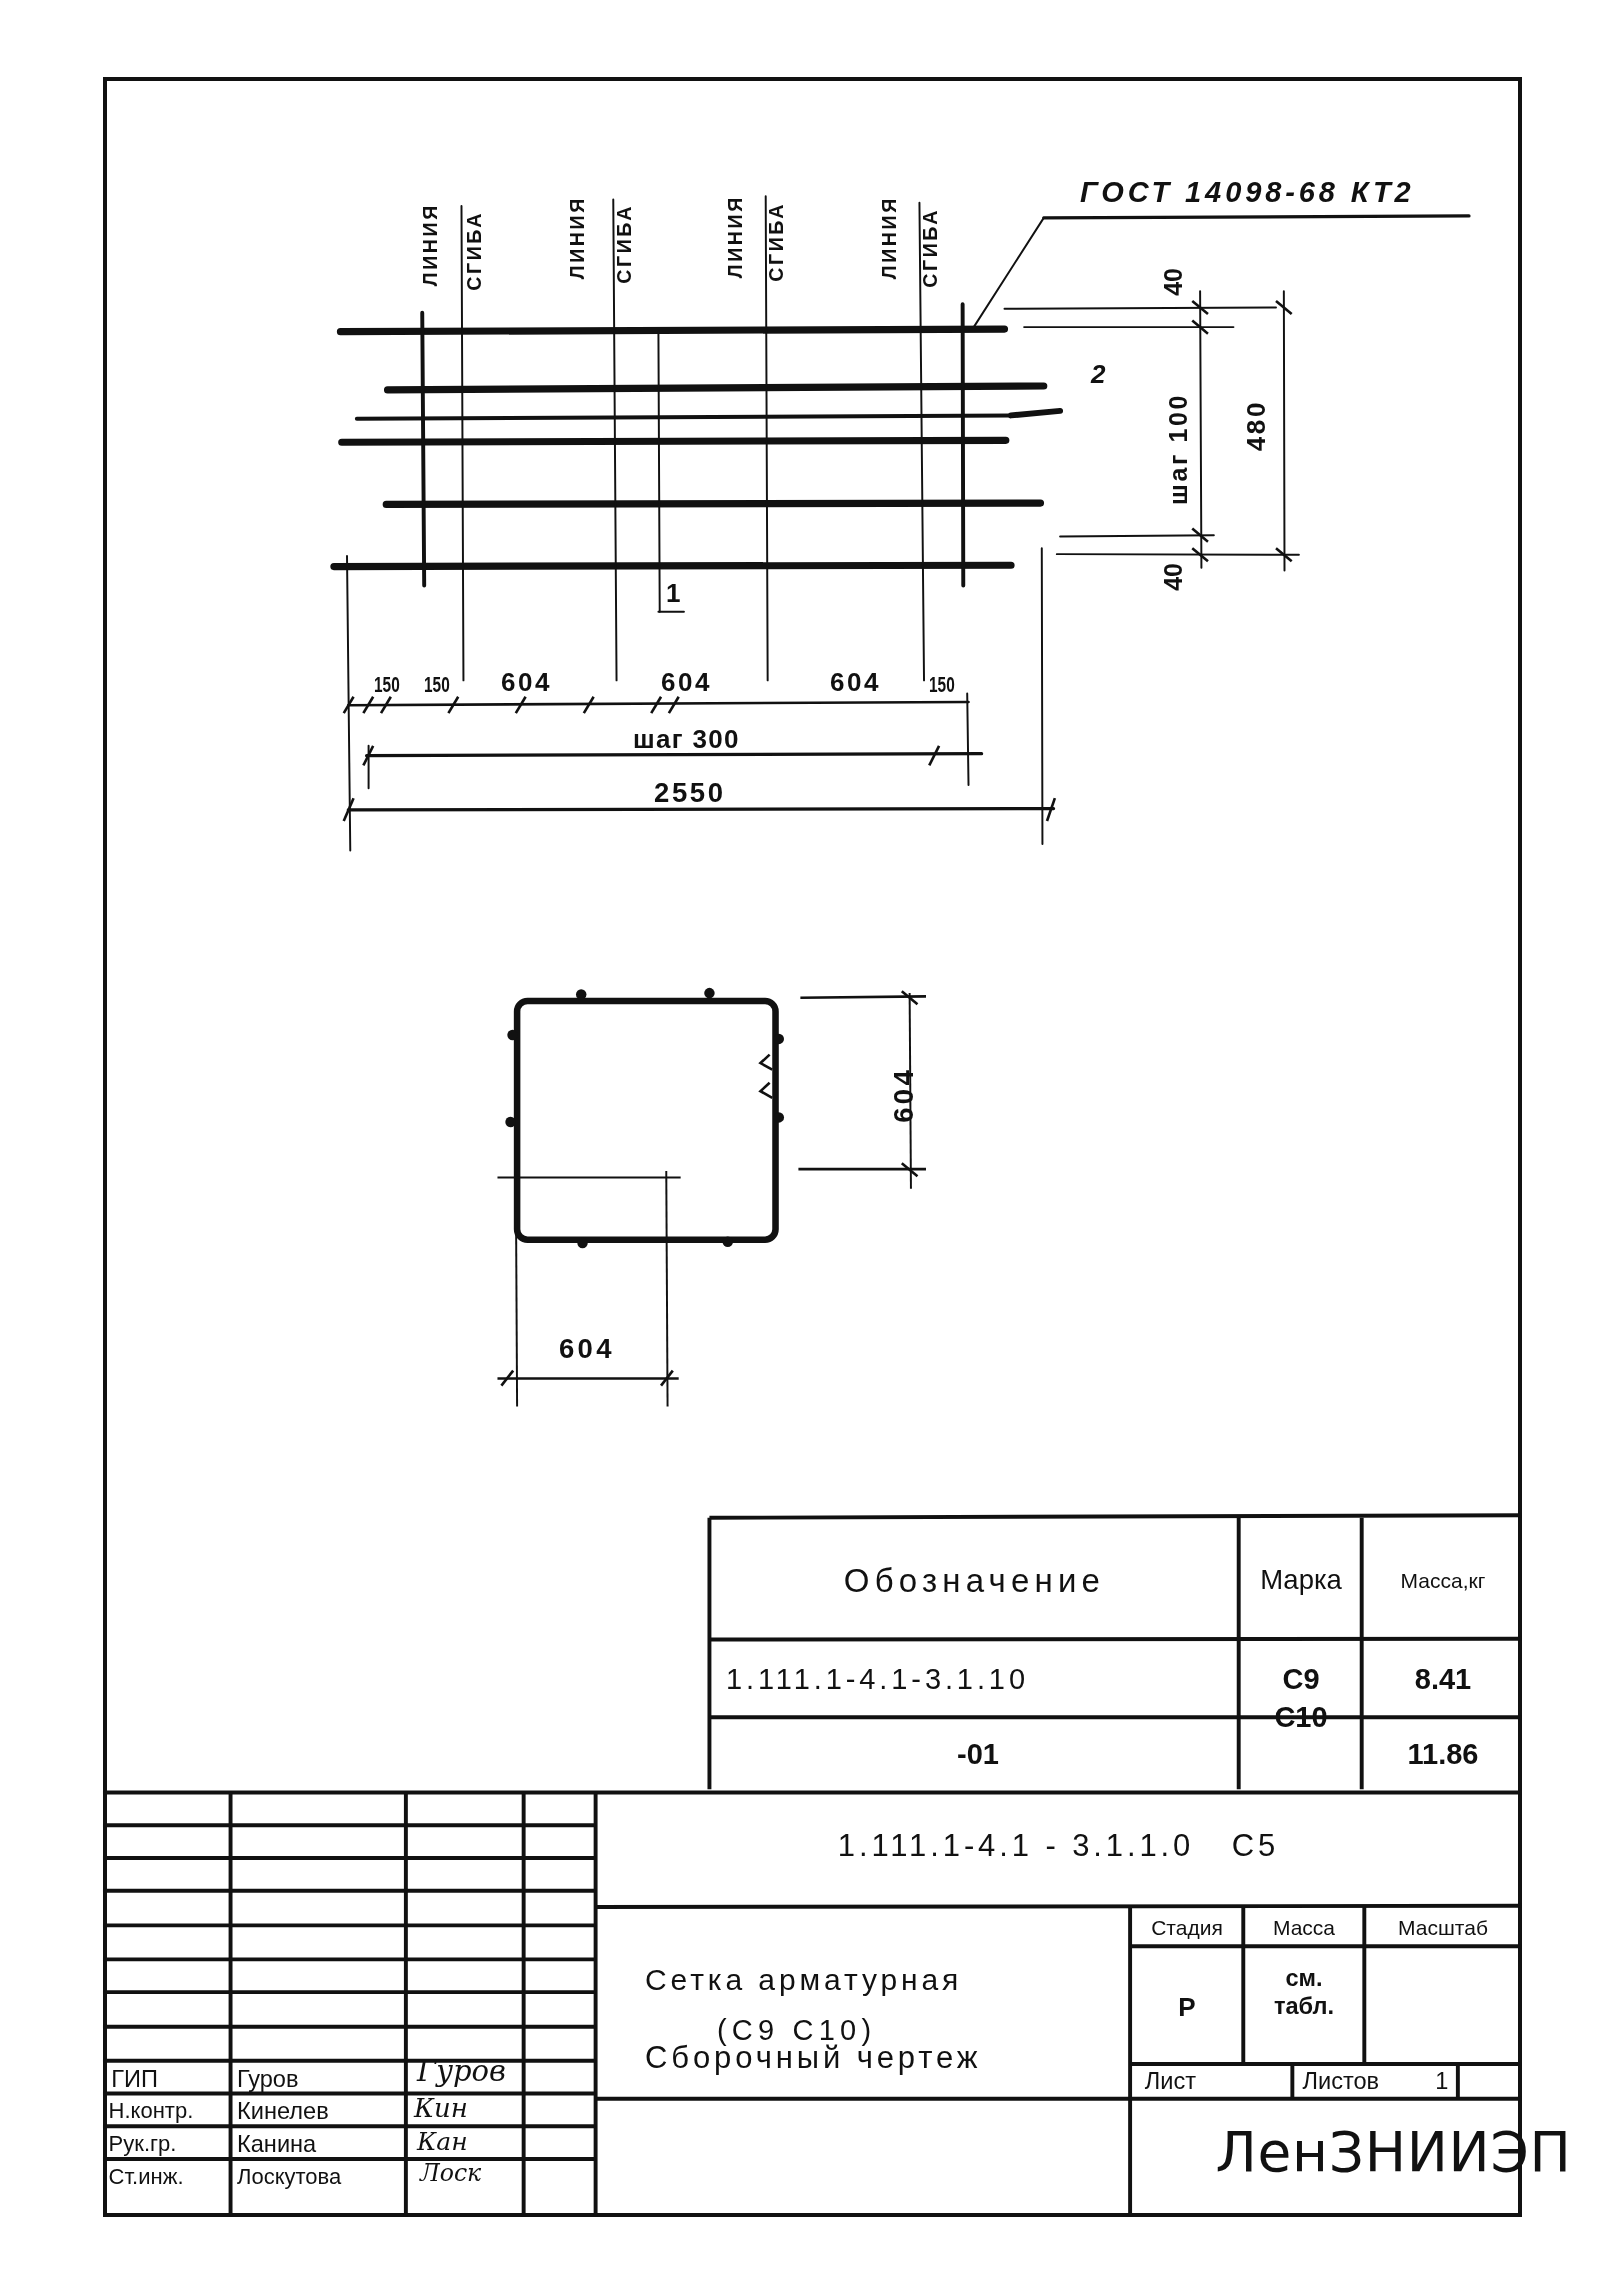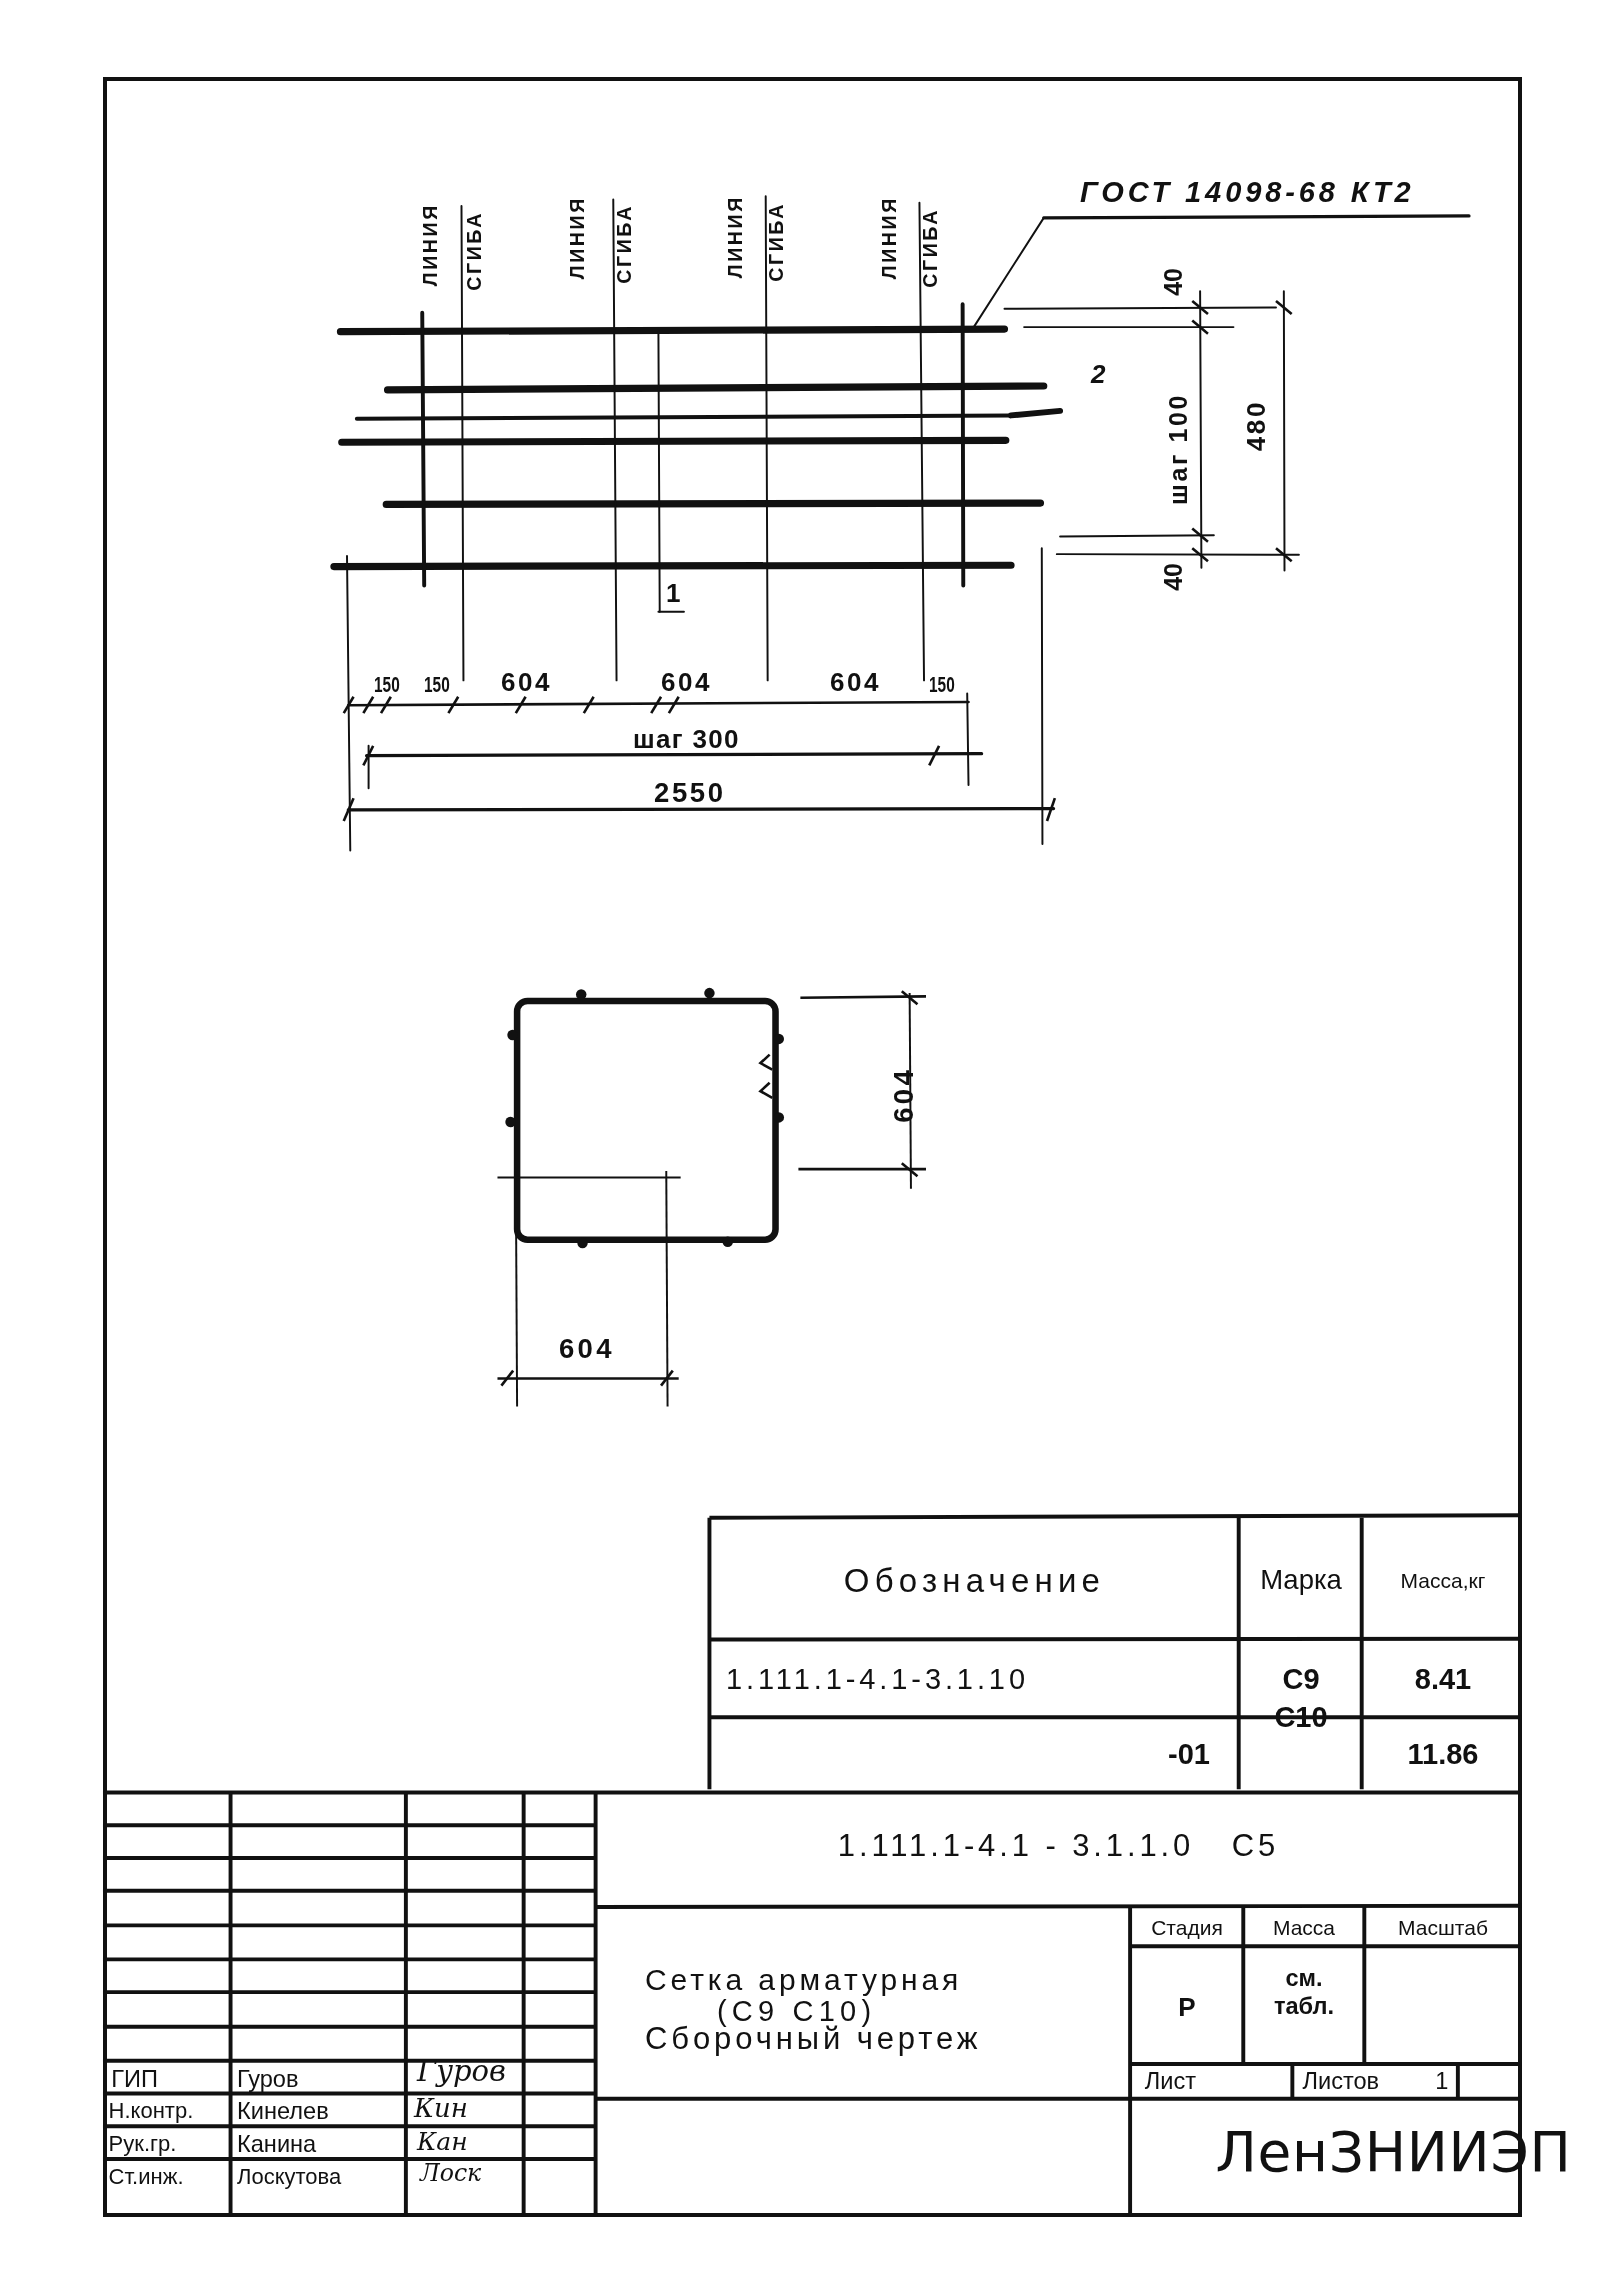--- a/index.html
+++ b/index.html
@@ -214,37 +214,37 @@
 <div class="cell" style="left:726px; top:1642px; width:510px; height:74px; justify-content:flex-start;">
   <span class="t" style="position:static; font-size:29px; letter-spacing:3.9px; font-weight:normal;">1.111.1-4.1-3.1.10</span>
 </div>
 <div class="cell" style="left:1241px; top:1642px; width:120px; height:74px;">
   <span class="t" style="position:static; font-size:29px;">С9</span>
 </div>
 <div class="cell" style="left:1364px; top:1642px; width:158px; height:74px;">
   <span class="t" style="position:static; font-size:29px;">8.41</span>
 </div>
 
-<div class="cell" style="left:700px; top:1720px; width:510px; height:69px; justify-content:flex-end;">
+<div class="cell" style="left:723px; top:1720px; width:510px; height:69px; justify-content:center;">
   <span class="t" style="position:static; font-size:29px;">-01</span>
 </div>
 <div class="cell" style="left:1241px; top:1683px; width:120px; height:69px;">
   <span class="t" style="position:static; font-size:29px;">С10</span>
 </div>
 <div class="cell" style="left:1364px; top:1720px; width:158px; height:69px;">
   <span class="t" style="position:static; font-size:29px;">11.86</span>
 </div>
 
 <div class="cell" style="left:599px; top:1796px; width:919px; height:99px;">
   <span class="t" style="position:static; font-size:31px; letter-spacing:3.9px; font-weight:normal; white-space:pre;">1.111.1-4.1 - 3.1.1.0   С5</span>
 </div>
 
 <div class="abs" style="left:645px; top:1937px; width:478px;">
   <div class="t" style="position:static; font-size:30px; letter-spacing:3.9px; font-weight:normal;margin-top:28px;">Сетка арматурная</div>
-  <div class="t" style="position:static; font-size:29px; letter-spacing:5.2px; font-weight:normal; margin-left:72px; margin-top:2px;">(С9  С10)</div>
+  <div class="t" style="position:static; font-size:29px; letter-spacing:5.2px; font-weight:normal; margin-left:72px; margin-top:21px;">(С9  С10)</div>
   <div class="t" style="position:static; font-size:31px; letter-spacing:3.9px; font-weight:normal; margin-top:-2.6px;">Сборочный чертеж</div>
 </div>
 
 <div class="cell" style="left:1132px; top:1909px; width:110px; height:36px;">
   <span class="t" style="position:static; font-size:21px; font-weight:normal;">Стадия</span>
 </div>
 <div class="cell" style="left:1245px; top:1909px; width:118px; height:36px;">
   <span class="t" style="position:static; font-size:21px; font-weight:normal;">Масса</span>
 </div>
 <div class="cell" style="left:1366px; top:1909px; width:154px; height:36px;">

